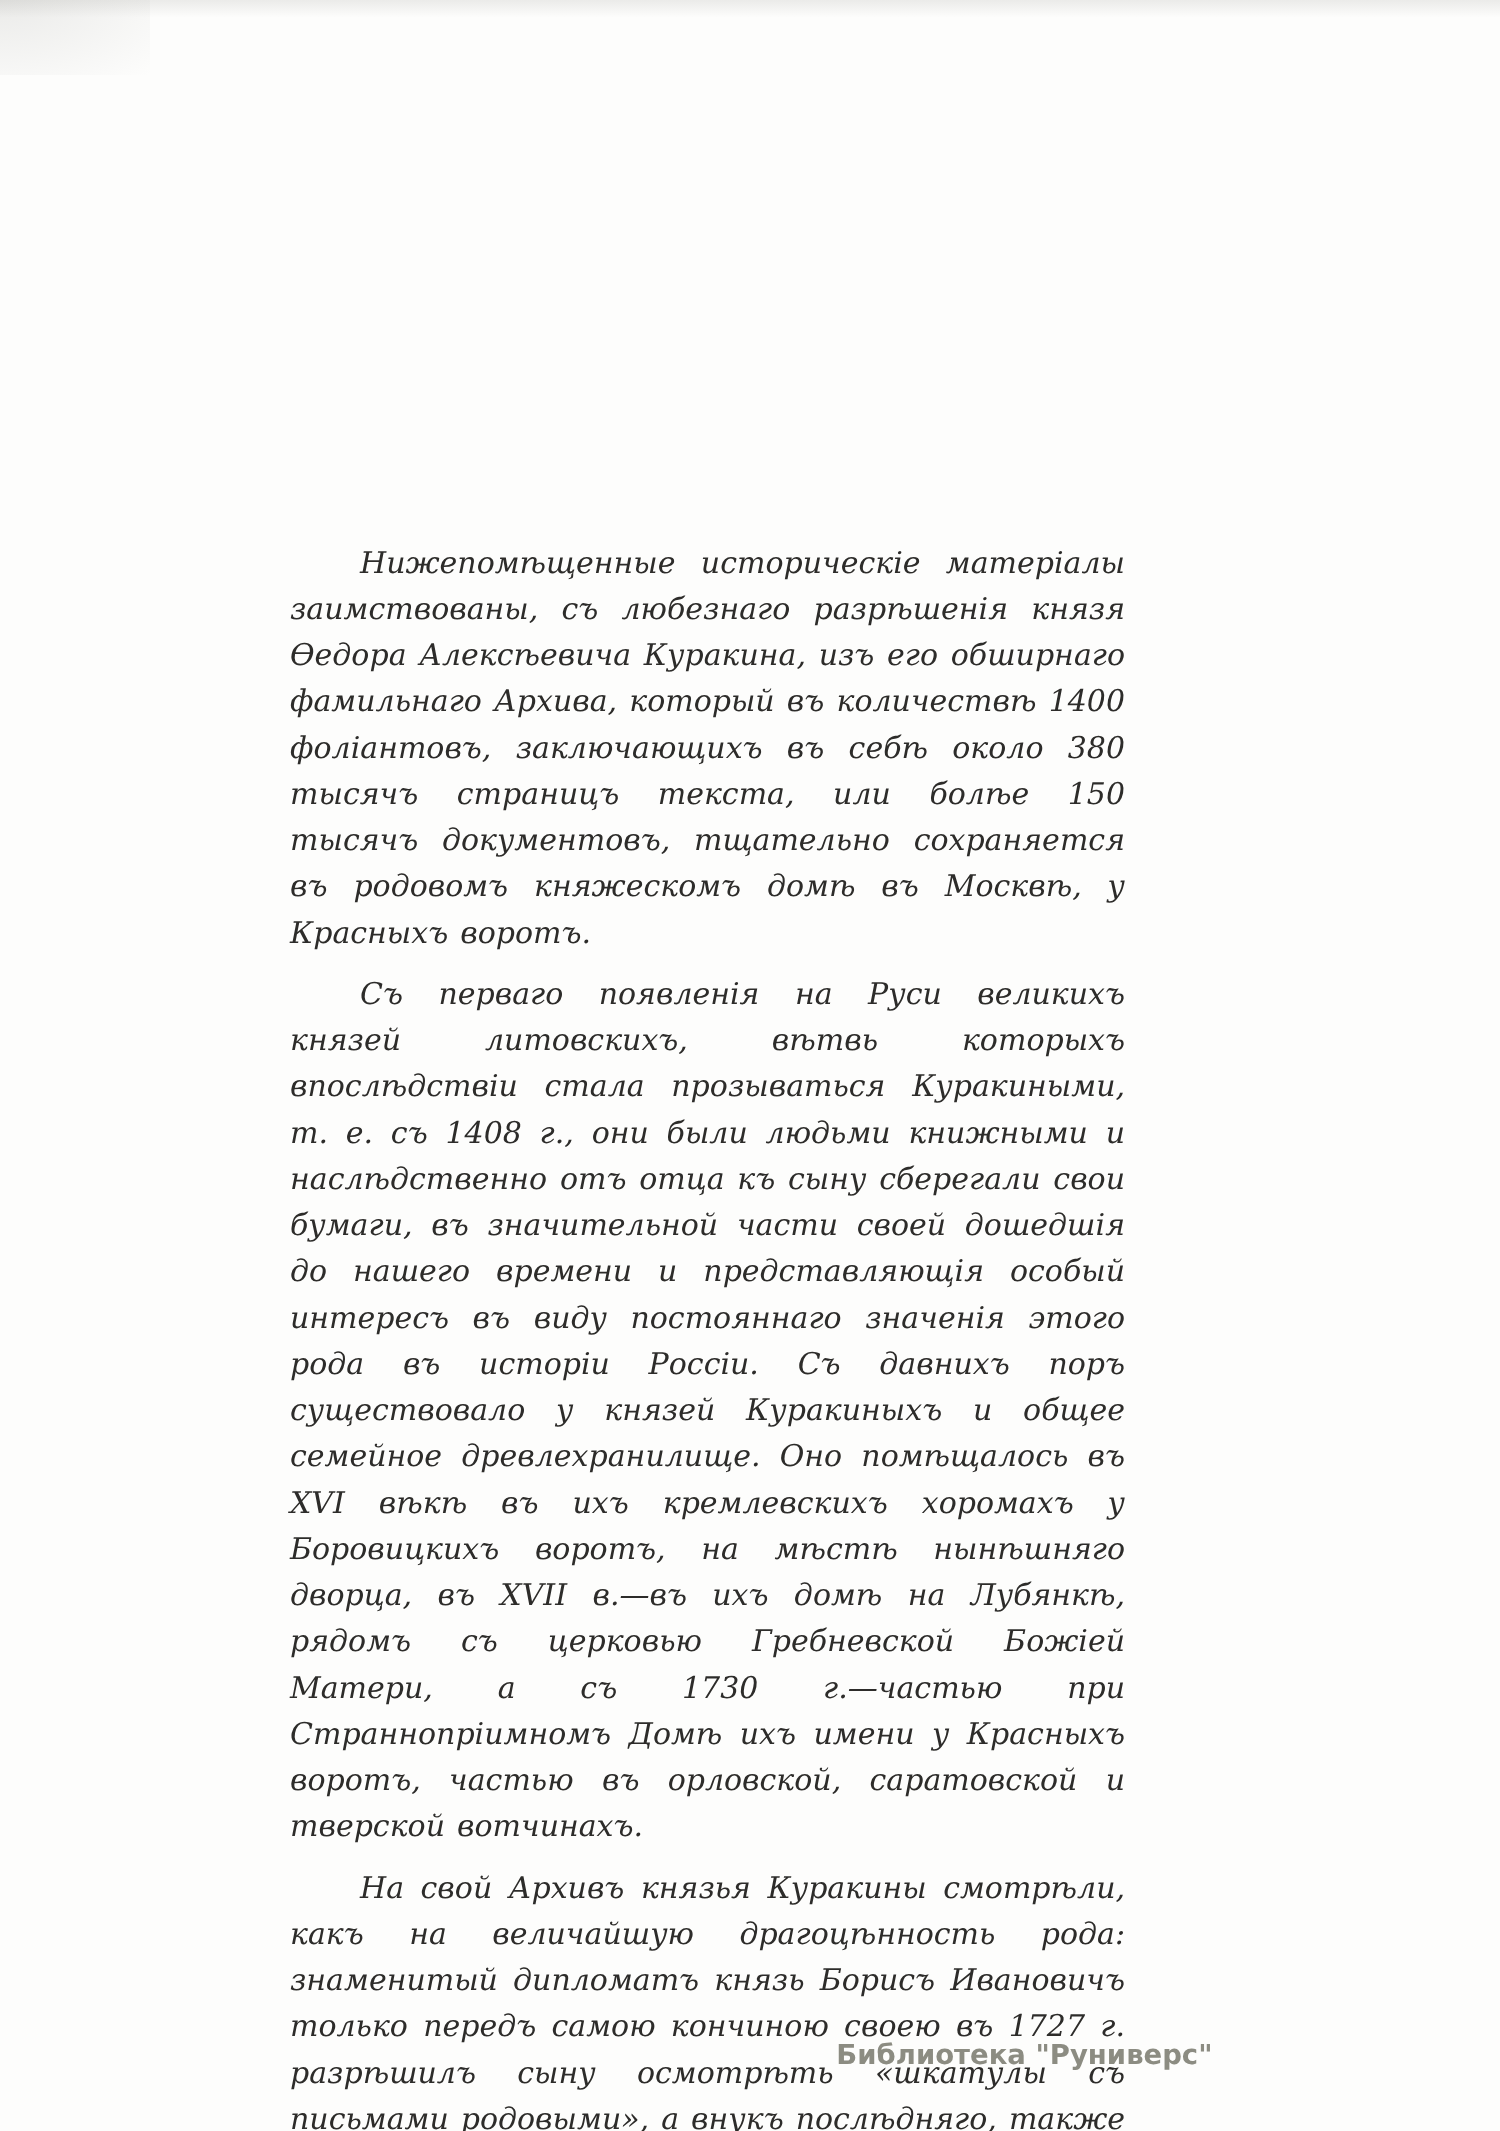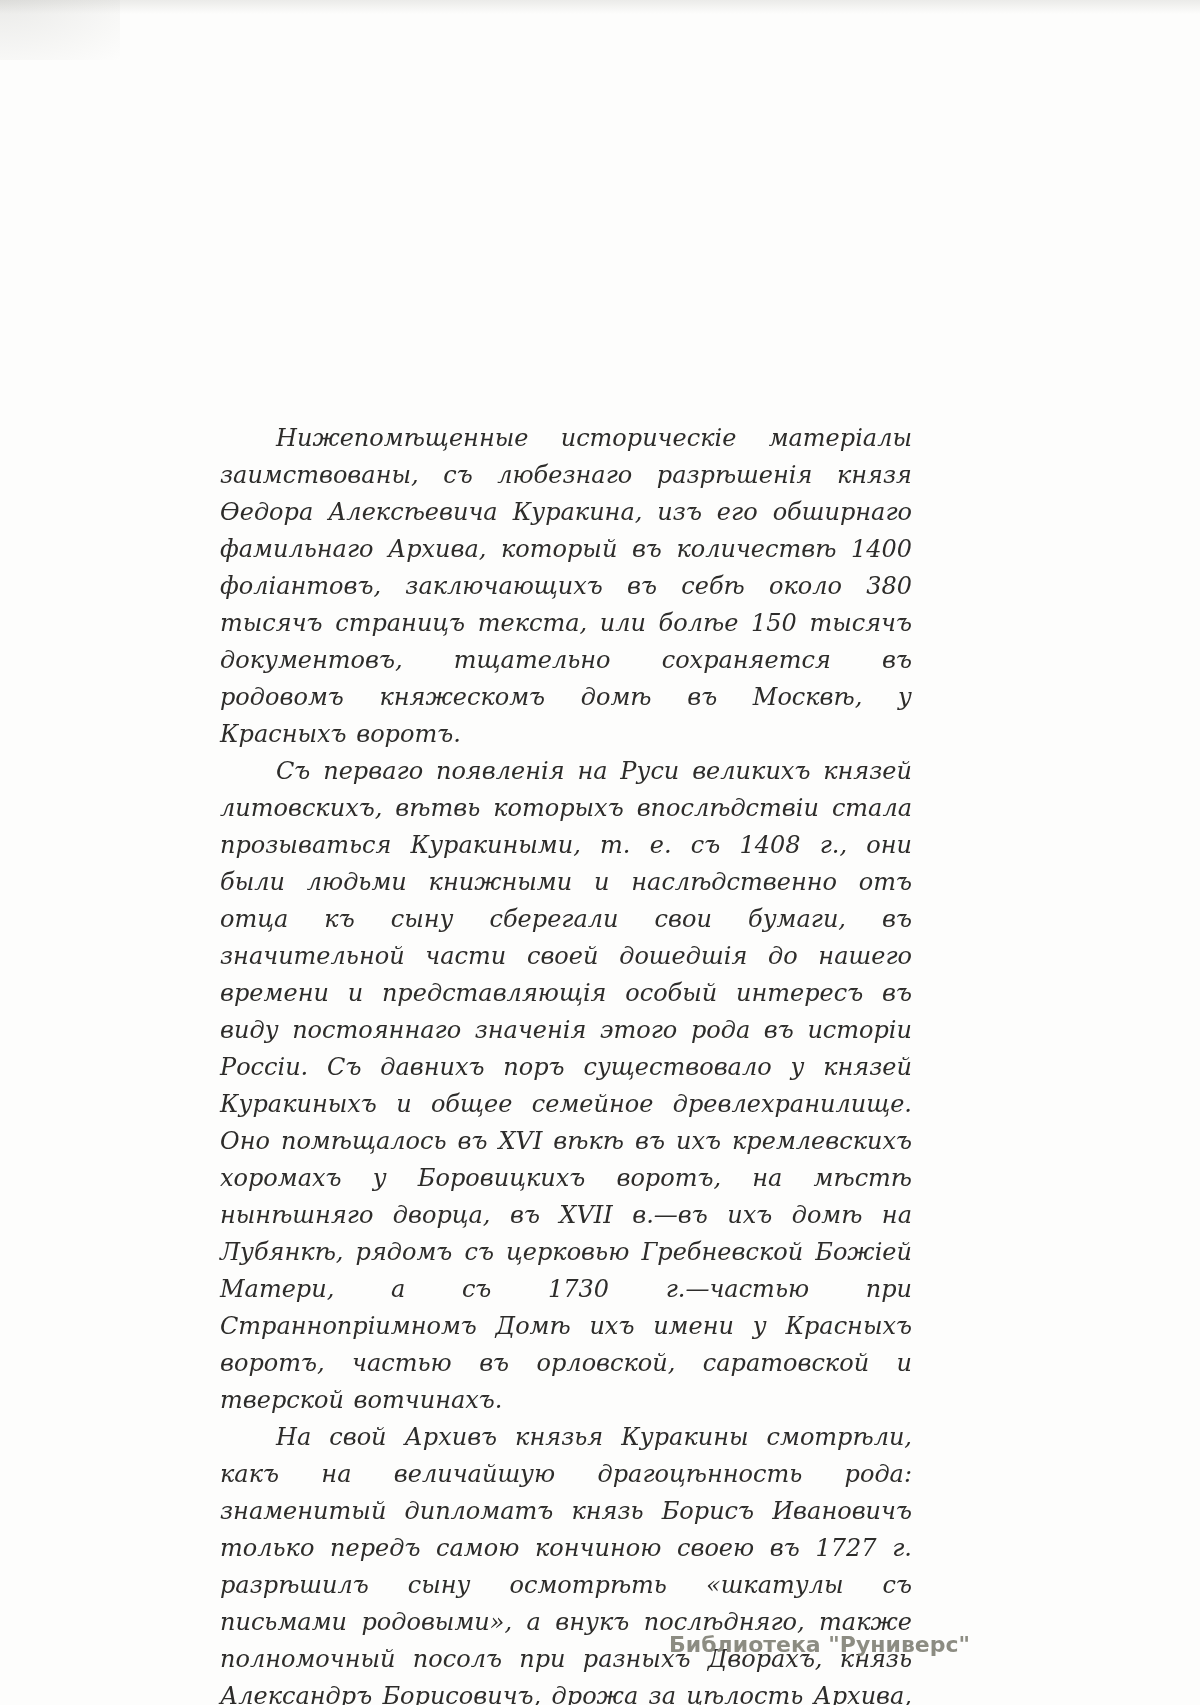--- a/index.html
+++ b/index.html
@@ -42,21 +42,21 @@
     width: 692px;
     font-family: "DejaVu Serif", serif;
     font-style: italic;
     font-size: 24px;
     line-height: 37px;
     color: #2d2c2a;
     text-align: justify;
     word-spacing: 2px;
   }
   .para {
-    margin: 0;
+    margin: 12px;
     text-indent: 56px;
   }
   .watermark {
     position: absolute;
     right: 230px;
     top: 1632px;
     font-family: "DejaVu Sans", sans-serif;
     font-weight: bold;
     font-size: 22px;
     color: #8c8c82;

